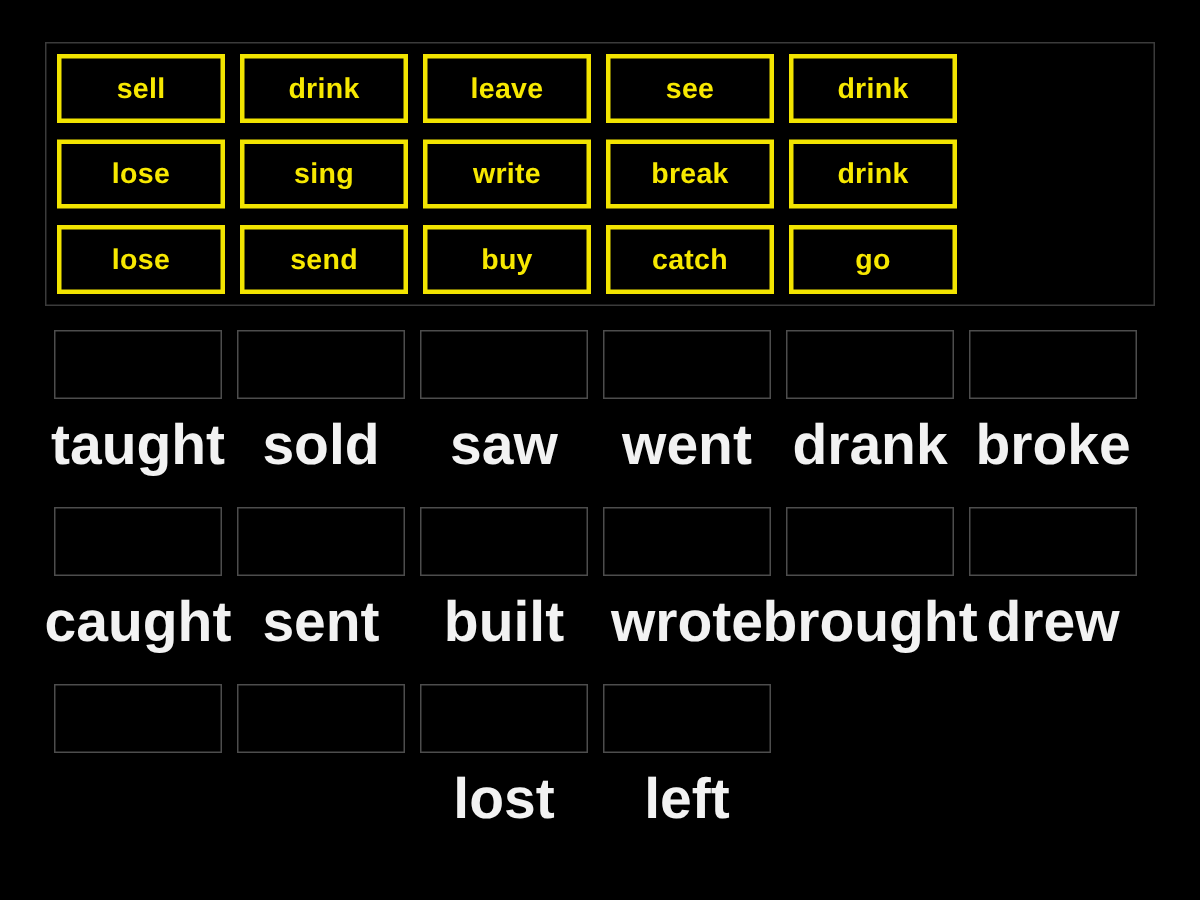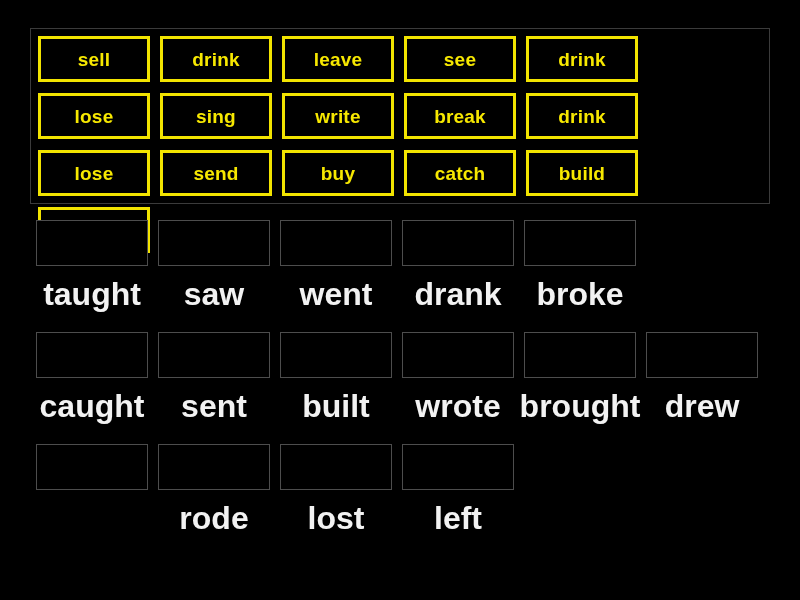--- a/index.html
+++ b/index.html
@@ -77,21 +77,21 @@
     width: 112px;
     height: 46px;
     border: 1px solid #4d4d4d;
     background: #000000;
     box-sizing: border-box;
     cursor: pointer;
   }
   .answer-label {
     margin-top: 12px;
     color: #f2f2f2;
-    font-size: 32px;
+    font-size: 38px;
     font-weight: bold;
     line-height: 1;
     white-space: nowrap;
     user-select: none;
   }
 </style>
 </head>
 <body>
 
 <div id="word-bank-panel">
@@ -132,36 +132,37 @@
       <div class="word-tile">
         <span class="word-tile-label">send</span>
       </div>
       <div class="word-tile">
         <span class="word-tile-label">buy</span>
       </div>
       <div class="word-tile">
         <span class="word-tile-label">catch</span>
       </div>
       <div class="word-tile">
-        <span class="word-tile-label">build</span>
-      </div>
-      <div class="word-tile">
         <span class="word-tile-label">go</span>
       </div>
     </div>
 </div>
 
 <div id="answer-area">
     <div class="answer-row">
       <div class="answer-cell">
         <div class="drop-zone"></div>
         <div class="answer-label">taught</div>
       </div>
       <div class="answer-cell">
         <div class="drop-zone"></div>
+        <div class="answer-label">sold</div>
+      </div>
+      <div class="answer-cell">
+        <div class="drop-zone"></div>
         <div class="answer-label">saw</div>
       </div>
       <div class="answer-cell">
         <div class="drop-zone"></div>
         <div class="answer-label">went</div>
       </div>
       <div class="answer-cell">
         <div class="drop-zone"></div>
         <div class="answer-label">drank</div>
       </div>
@@ -195,21 +196,20 @@
         <div class="drop-zone"></div>
         <div class="answer-label">drew</div>
       </div>
     </div>
     <div class="answer-row">
       <div class="answer-cell">
         <div class="drop-zone"></div>
       </div>
       <div class="answer-cell">
         <div class="drop-zone"></div>
-        <div class="answer-label">rode</div>
       </div>
       <div class="answer-cell">
         <div class="drop-zone"></div>
         <div class="answer-label">lost</div>
       </div>
       <div class="answer-cell">
         <div class="drop-zone"></div>
         <div class="answer-label">left</div>
       </div>
     </div>

